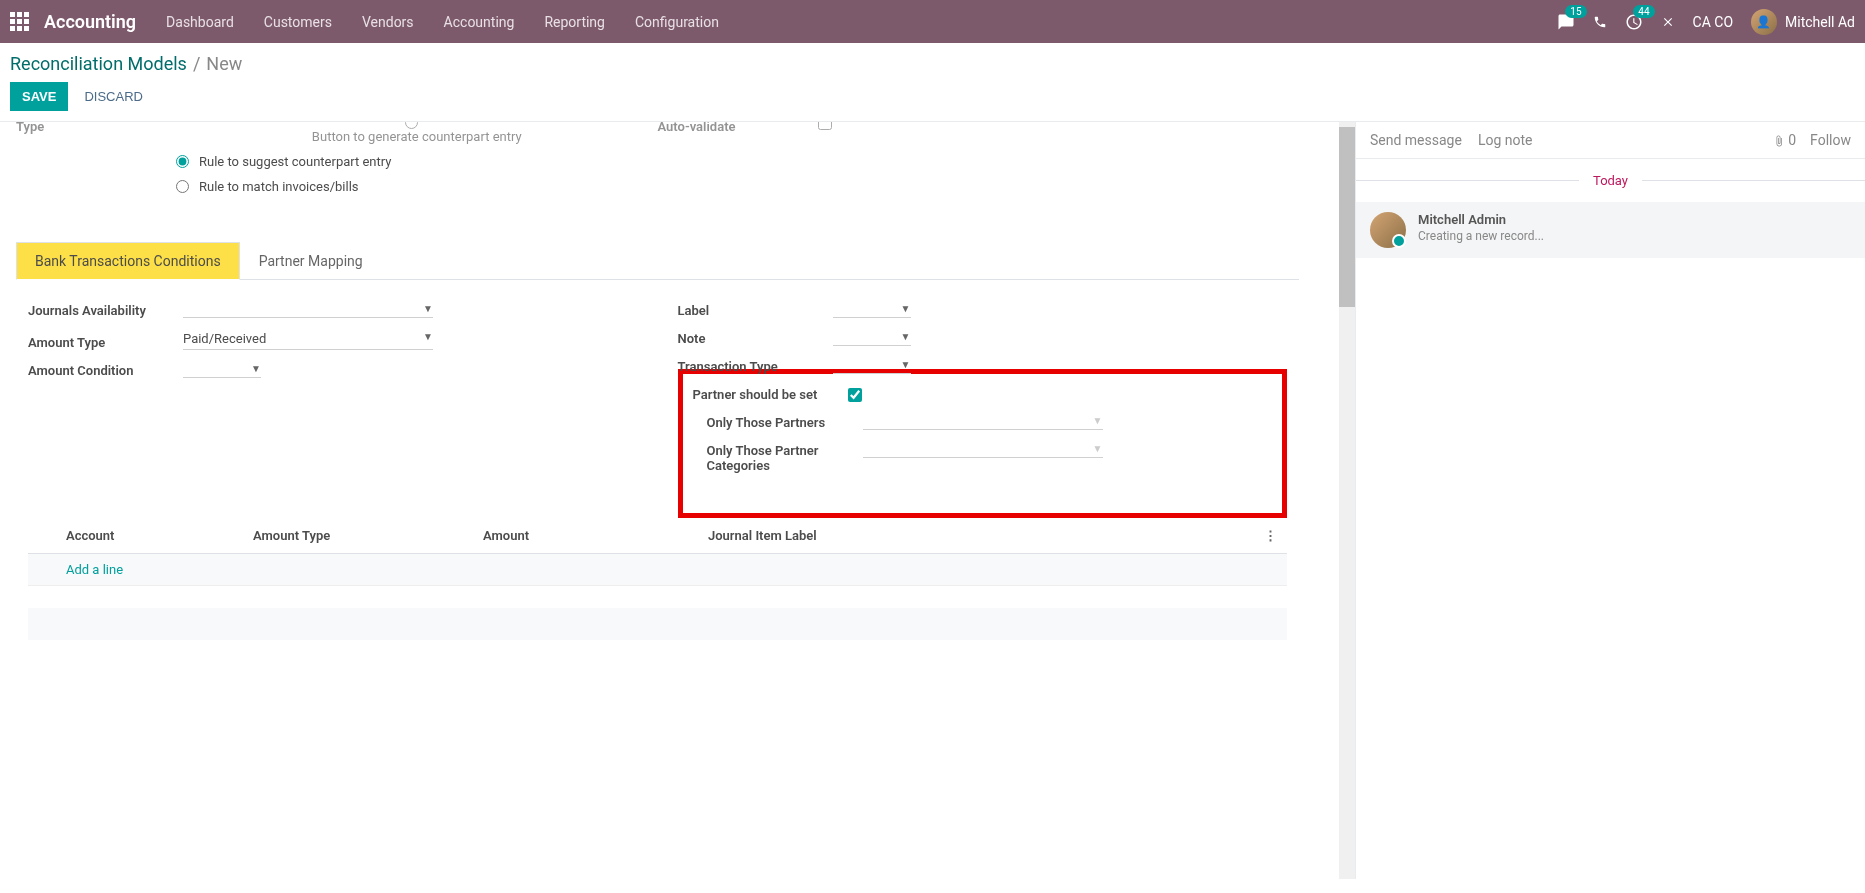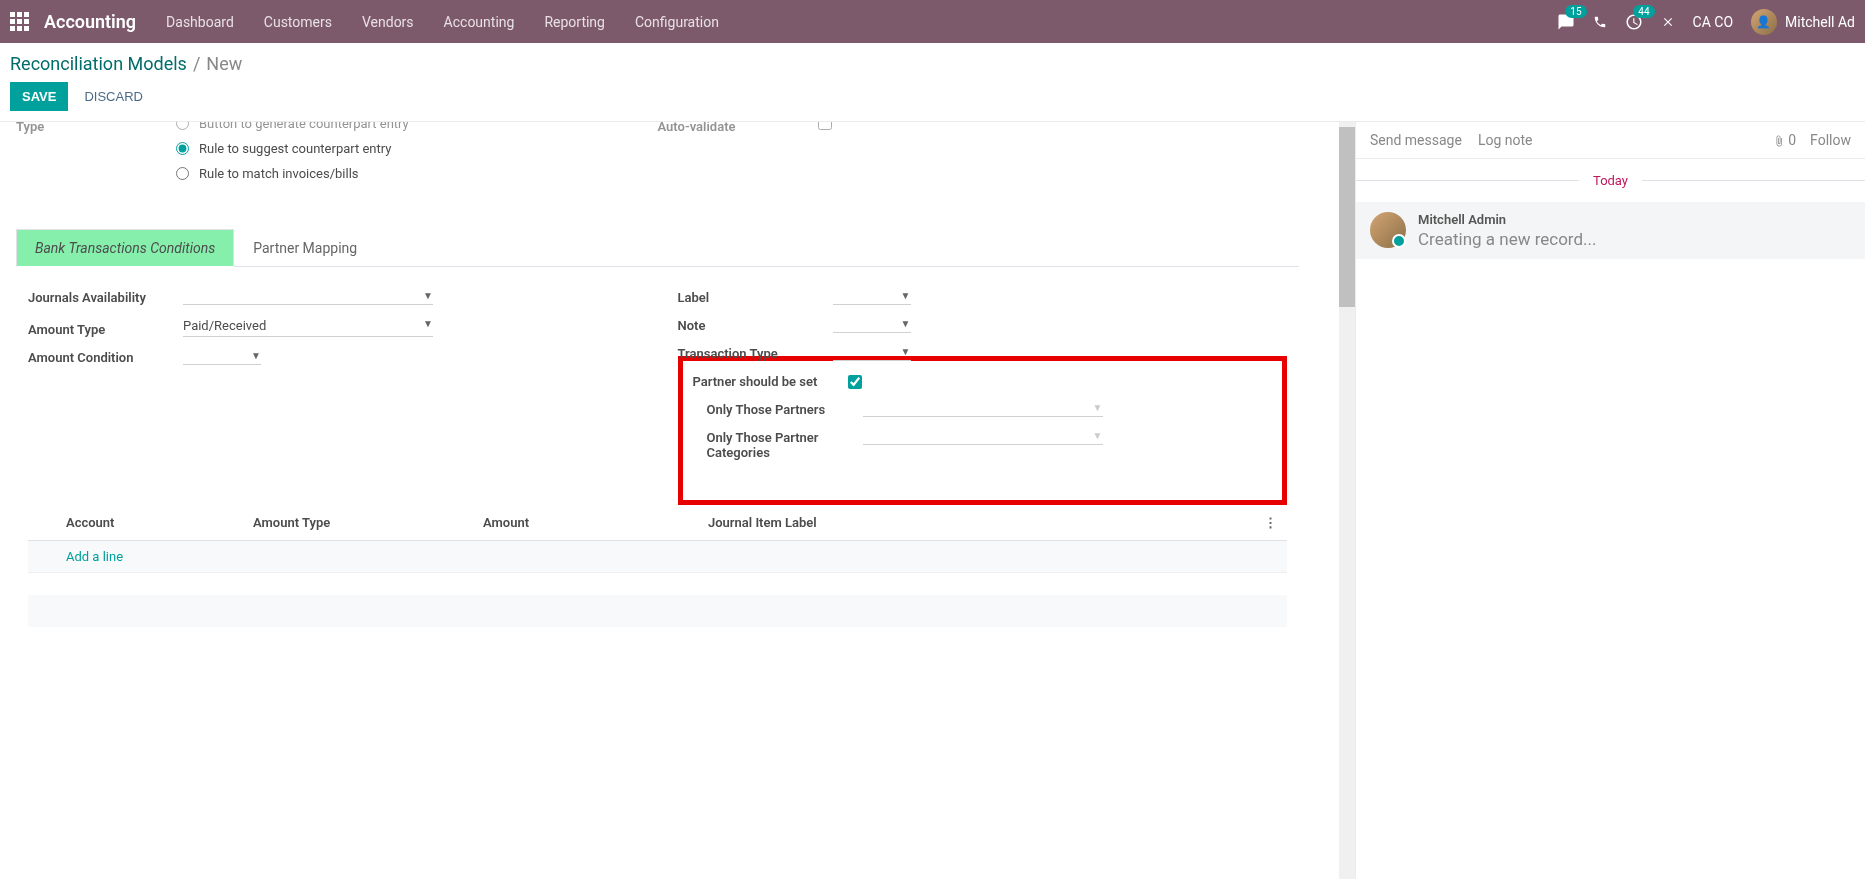--- a/index.html
+++ b/index.html
@@ -228,22 +228,21 @@
       cursor: pointer;
       border: 1px solid transparent;
       margin-bottom: -1px;
       font-size: 14px;
       color: #666;
     }
     .tab.active {
       border: 1px solid #dee2e6;
       border-bottom: 1px solid #fff;
       color: #4c4c4c;
-      background: #86efac;
-      font-style: italic;
+      background: #fde047;
     }
     .tab-content {
       padding: 20px 12px;
     }
     .tab-row {
       display: flex;
       gap: 40px;
     }
     .tab-col {
       flex: 1;
@@ -391,21 +390,21 @@
     .msg-body {
       flex: 1;
     }
     .msg-author {
       font-weight: 600;
       color: #555;
       font-size: 13px;
     }
     .msg-text {
       color: #888;
-      font-size: 17px;
+      font-size: 12px;
       margin-top: 2px;
     }
     .kebab {
       font-weight: bold;
       color: #666;
       cursor: pointer;
     }
   </style>
 </head>
 <body>
@@ -478,21 +477,21 @@
 
 <div class="main-container">
   <div class="form-area">
     <div class="form-sheet">
 
       <div class="form-row-group" style="margin-top:-6px;">
         <div class="form-col">
           <div class="form-row">
             <div class="field-label" style="opacity:0.6;">Type</div>
             <div class="field-value">
-              <label class="radio-option" style="opacity:0.6;">
+              <label class="radio-option" style="opacity:0.6;flex-direction:column;">
                 <input type="radio" name="type" class="radio-input" style="">
                 <span>Button to generate counterpart entry</span>
               </label>
               <label class="radio-option">
                 <input type="radio" name="type" class="radio-input" checked="" style="">
                 <span>Rule to suggest counterpart entry</span>
               </label>
               <label class="radio-option">
                 <input type="radio" name="type" class="radio-input" style="">
                 <span>Rule to match invoices/bills</span>

